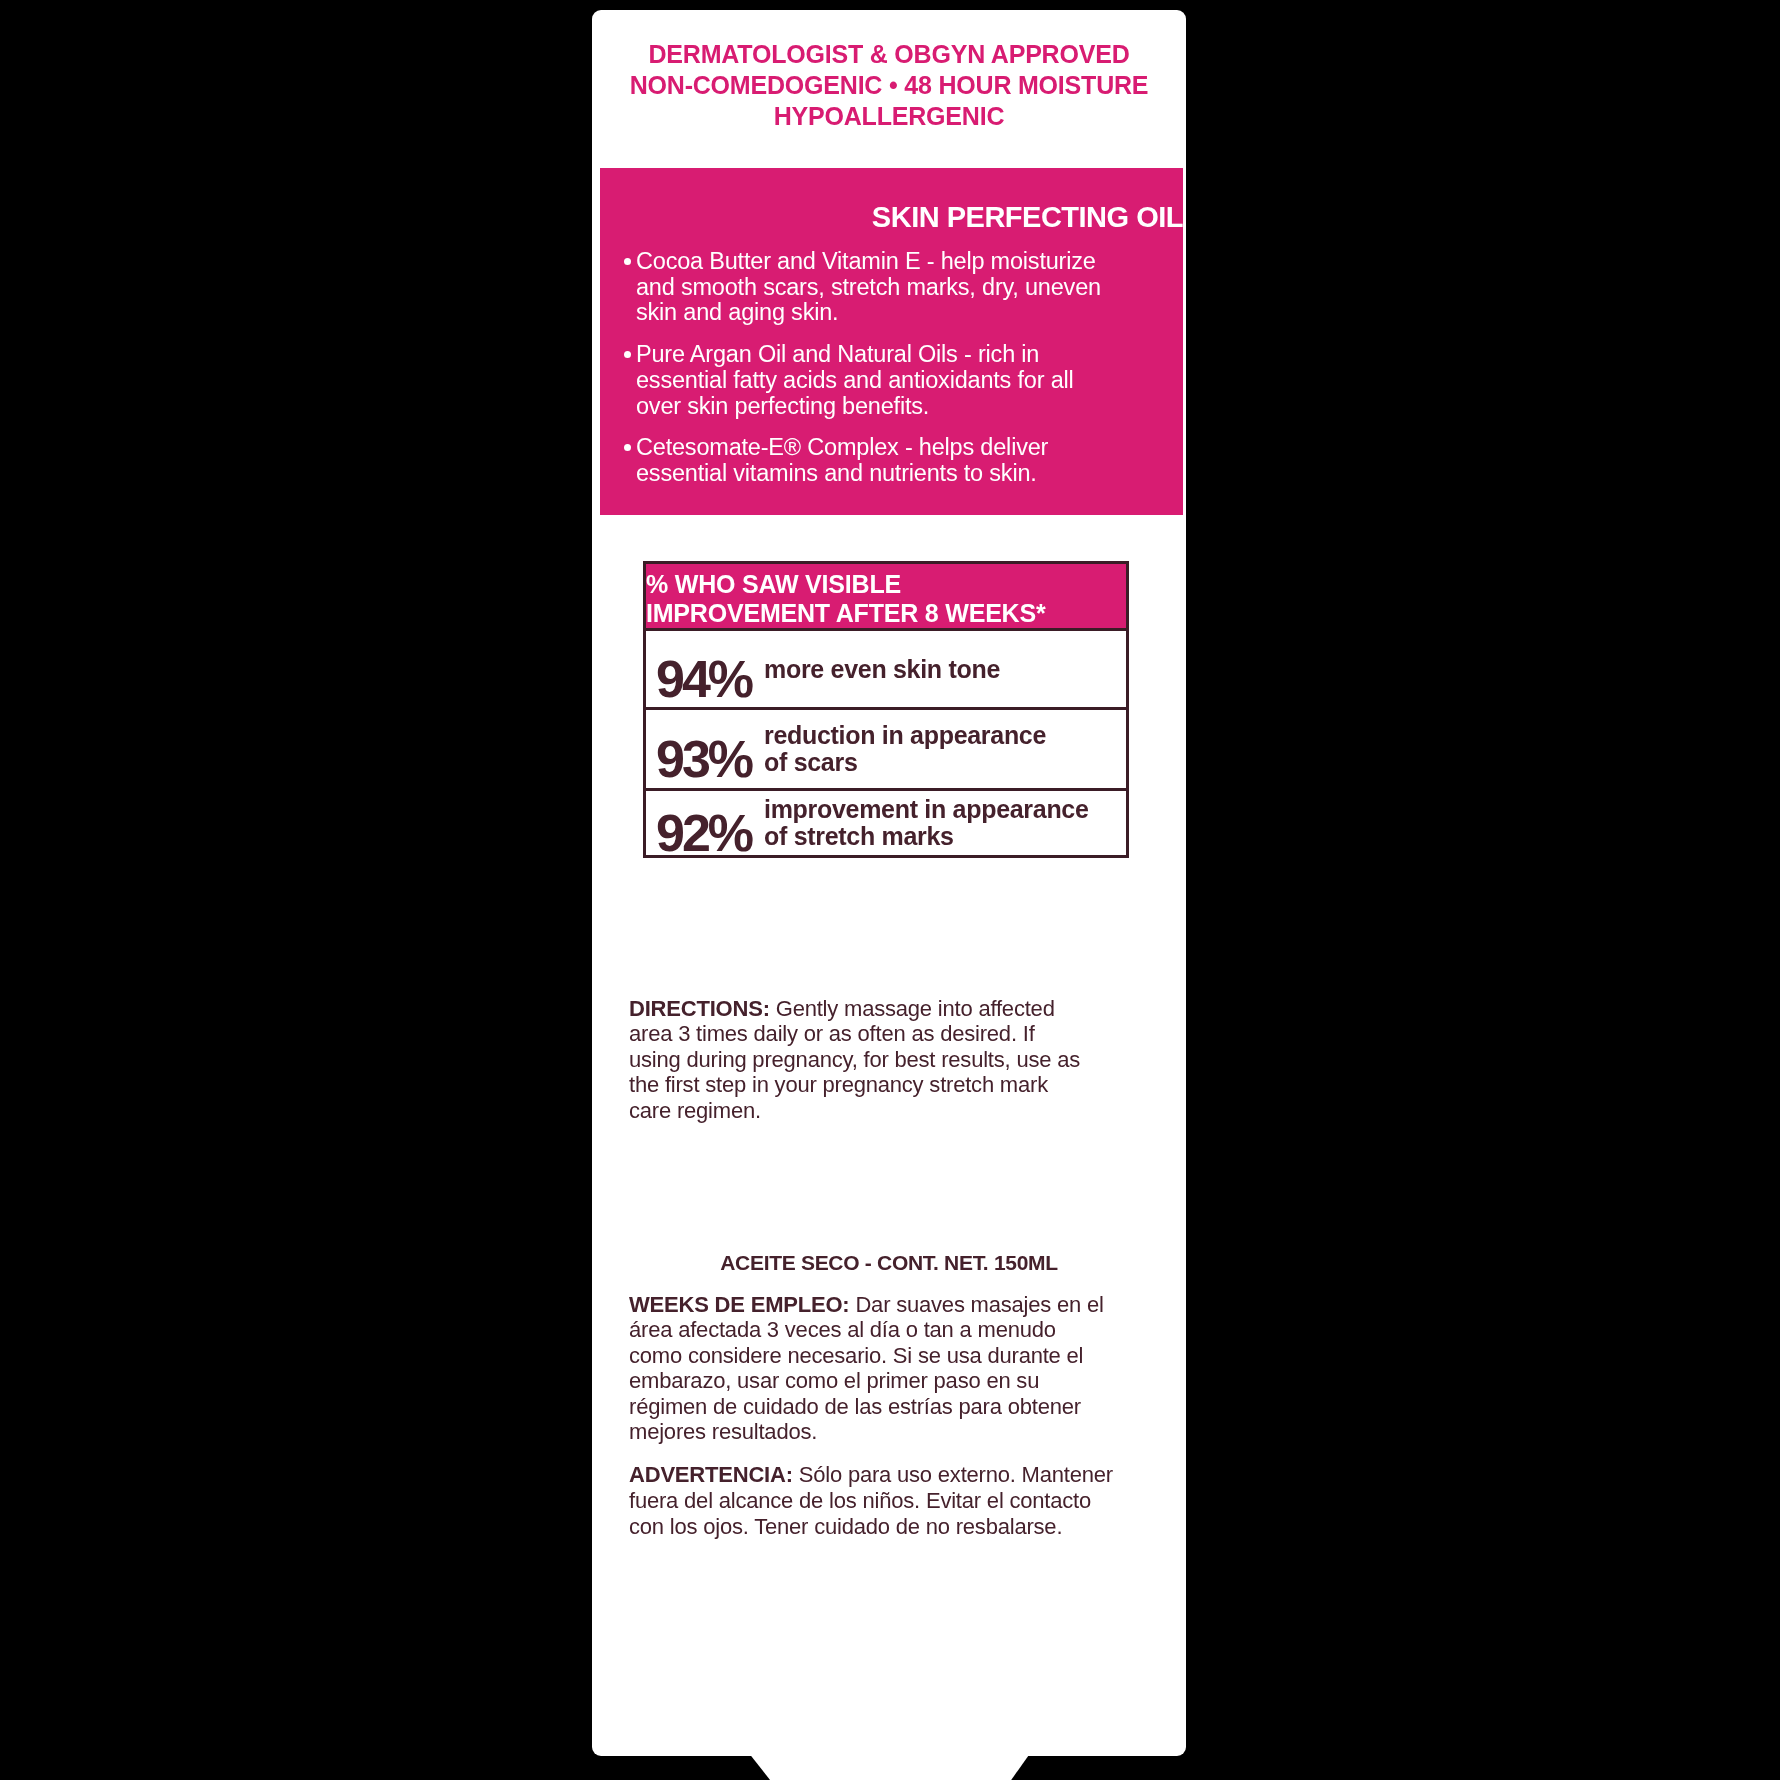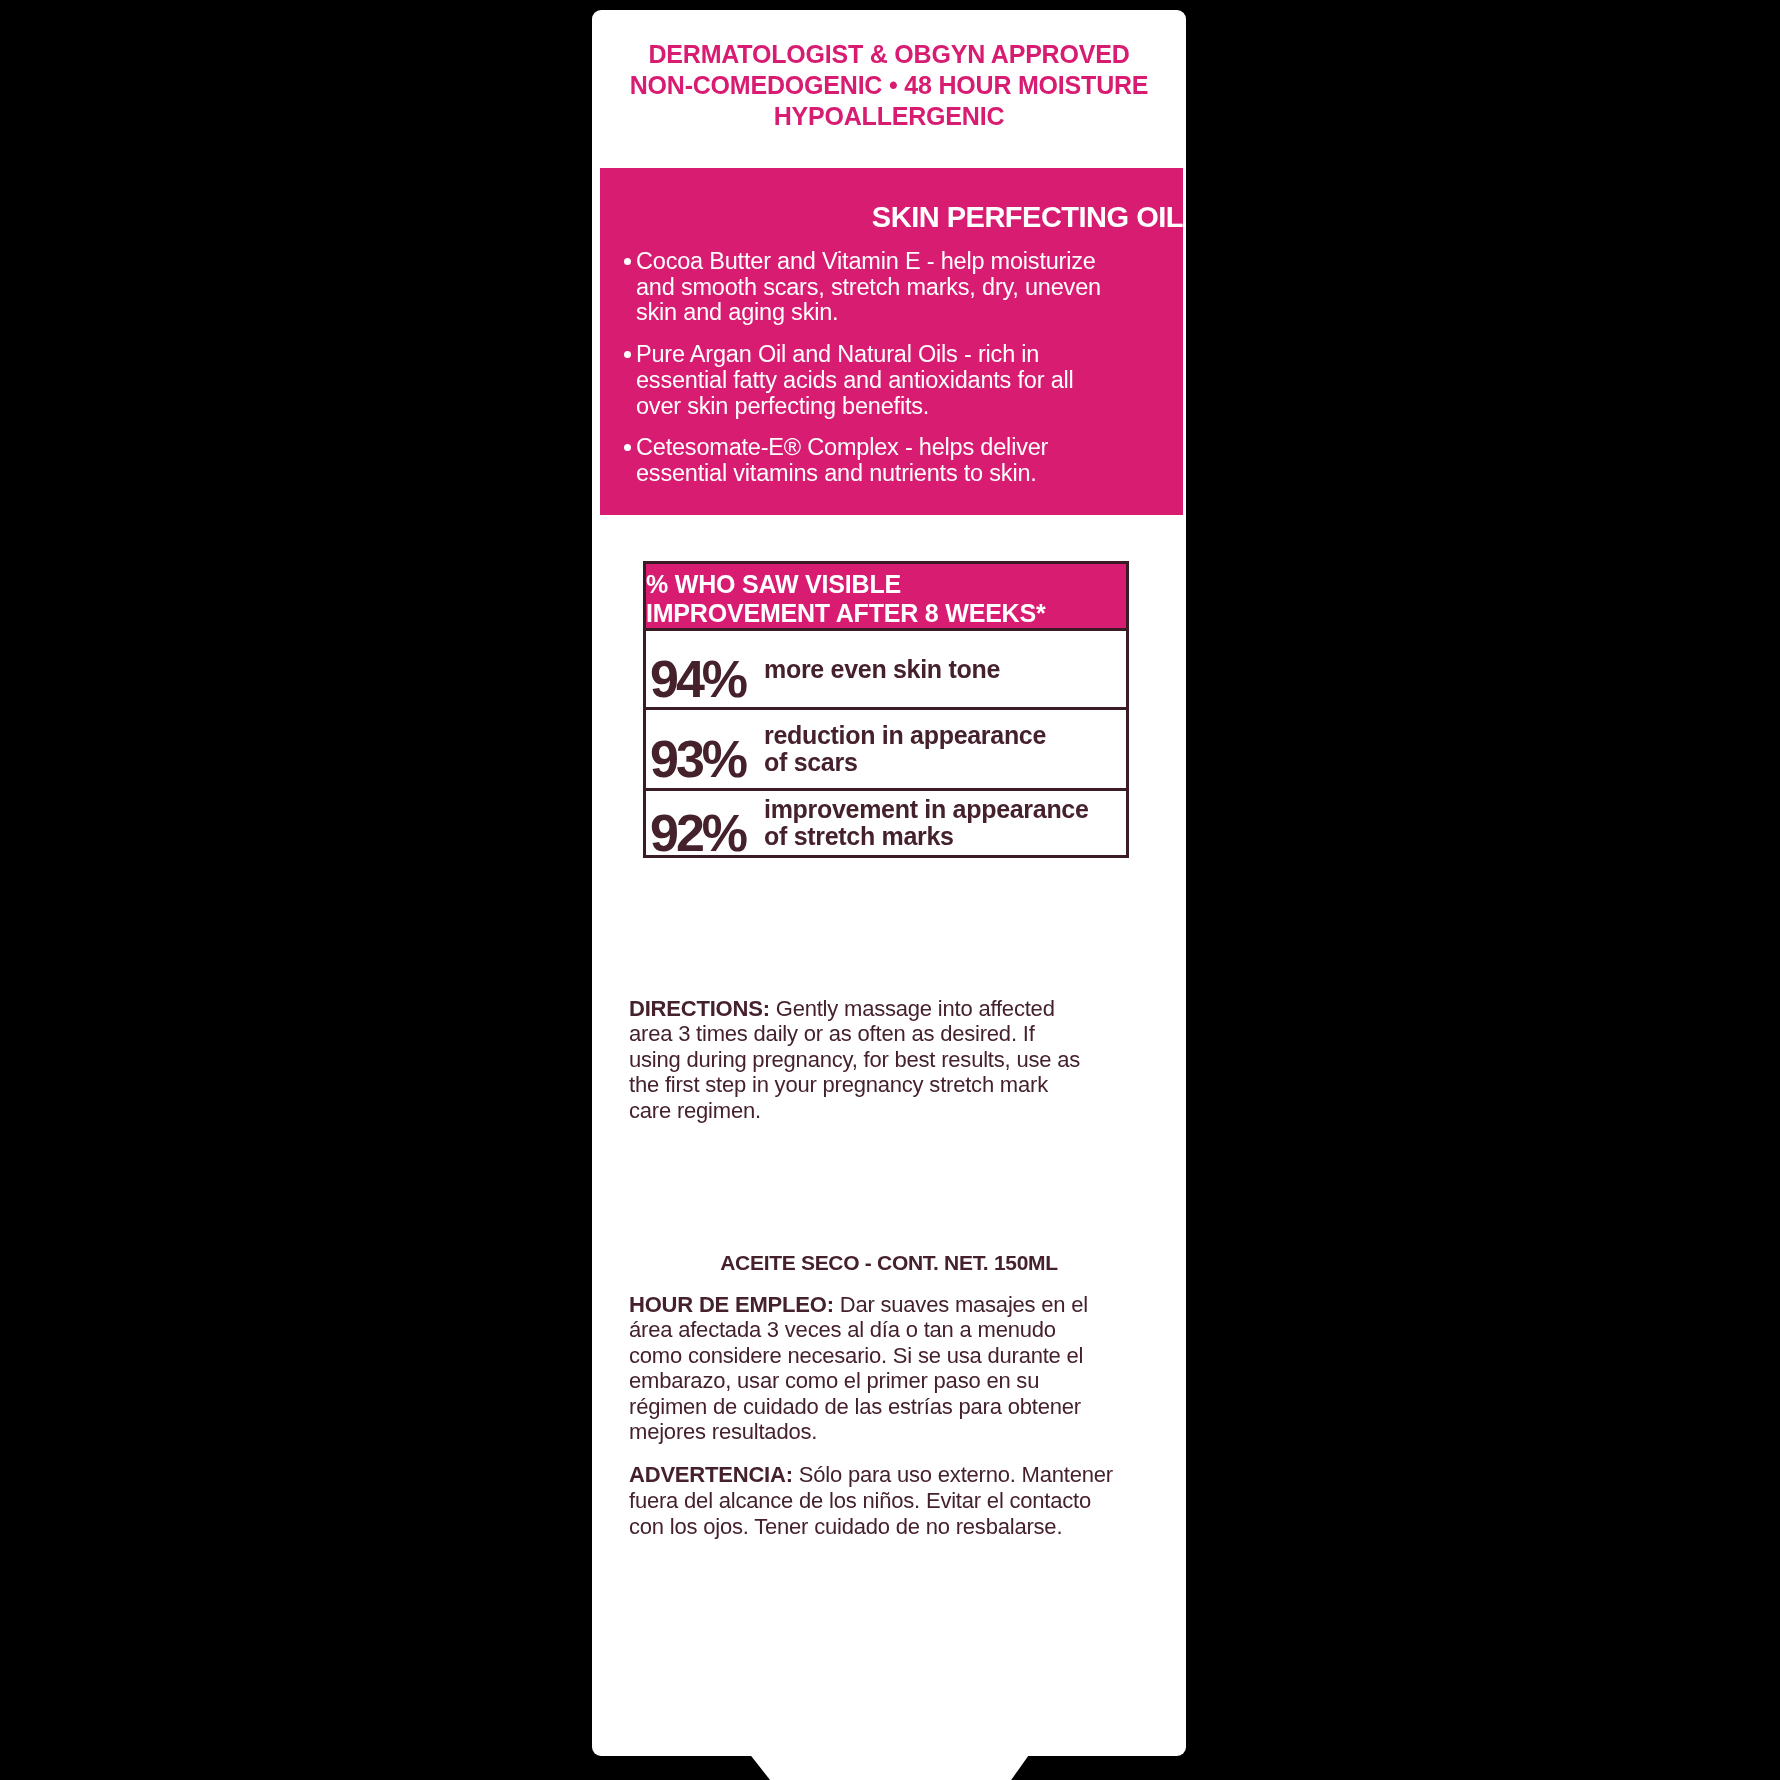--- a/index.html
+++ b/index.html
@@ -46,21 +46,21 @@
     font-size:25px;line-height:29px;letter-spacing:-0.2px;
     height:64px;box-sizing:border-box;padding-top:6px;
   }
   .trow{
     display:flex;align-items:center;border-top:3px solid #3b1c26;color:#45212c;
   }
   .trow.r1{height:76px;}
   .trow.r2{height:78px;}
   .trow.r3{height:64px;}
   .pct{
-    flex:none;width:112px;box-sizing:border-box;padding-left:4px;
+    flex:none;width:112px;box-sizing:border-box;padding-left:10px;
     font-weight:700;font-size:52px;letter-spacing:-3px;margin-top:20px;
   }
   .rlabel{
     font-weight:700;font-size:25px;line-height:27px;letter-spacing:-0.3px;margin-left:6px;
   }
   .footnote{
     position:absolute;top:860px;left:63px;color:#45212c;
     font-size:22px;line-height:26.5px;letter-spacing:-0.2px;text-indent:-12px;
   }
   
@@ -121,21 +121,21 @@
 
     <p class="bodytext directions pre"><b>DIRECTIONS:</b><span> Gently massage into affected
 area 3 times daily or as often as desired. If
 using during pregnancy, for best results, use as
 the first step in your pregnancy stretch mark
 care regimen.</span></p>
 
 
     <p class="bodytext aceite pre">ACEITE SECO - CONT. NET. 150ML</p>
 
-    <p class="bodytext modo pre"><b>HOUR DE EMPLEO:</b><span> Dar suaves masajes en el
+    <p class="bodytext modo pre"><b>WEEKS DE EMPLEO:</b><span> Dar suaves masajes en el
 área afectada 3 veces al día o tan a menudo
 como considere necesario. Si se usa durante el
 embarazo, usar como el primer paso en su
 régimen de cuidado de las estrías para obtener
 mejores resultados.</span></p>
 
     <p class="bodytext advertencia pre"><b>ADVERTENCIA:</b><span> Sólo para uso externo. Mantener
 fuera del alcance de los niños. Evitar el contacto
 con los ojos. Tener cuidado de no resbalarse.</span></p>
 

